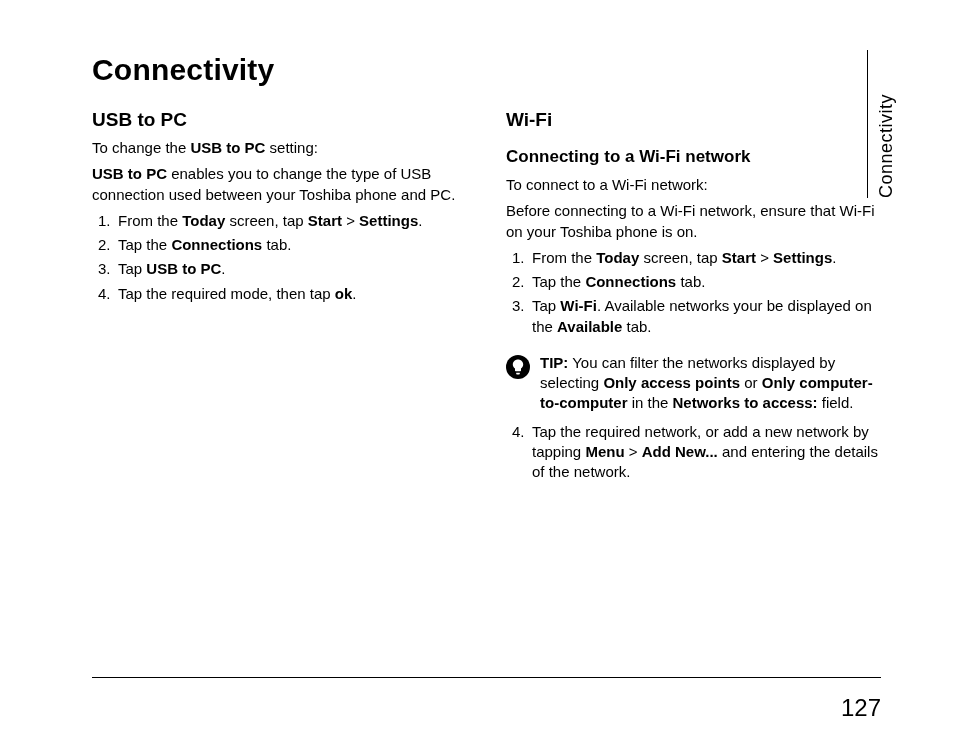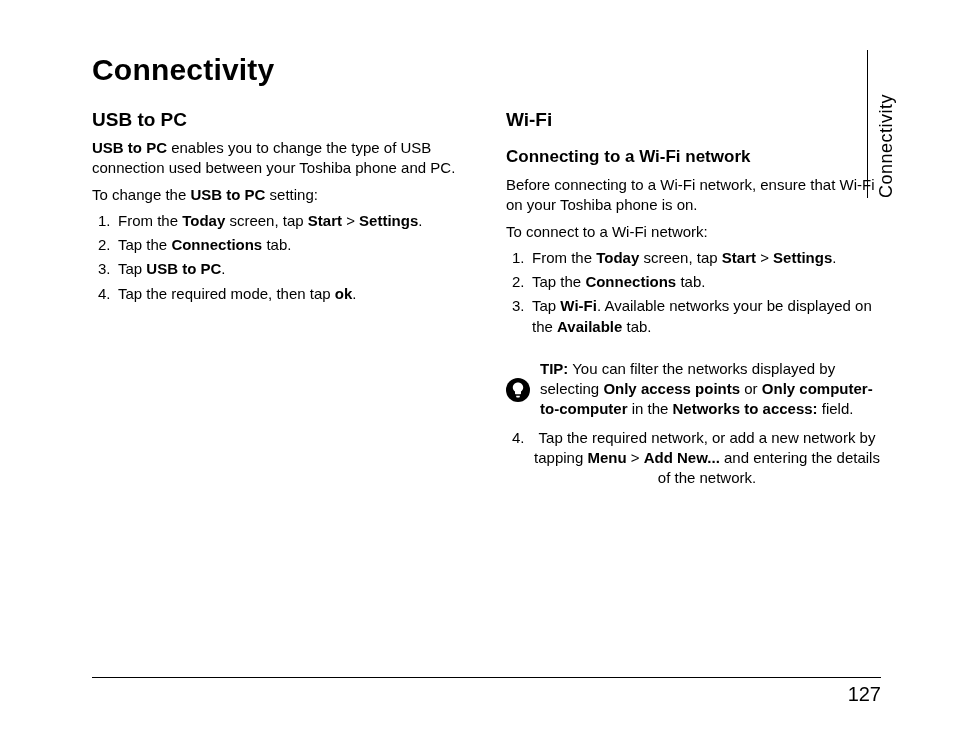--- a/index.html
+++ b/index.html
@@ -57,23 +57,23 @@
       margin-bottom: 4px;
     }
     ol.steps > li::before {
       content: counter(step) ".";
       position: absolute;
       left: 6px;
       top: 0;
     }
     .tip {
       display: flex;
-      align-items: center;
+      align-items: flex-start;
       gap: 10px;
-      margin: 22px 0 8px 0;
+      margin: 16px 0 8px 0;
       padding-left: 0;
     }
     .tip-icon {
       flex: 0 0 24px;
       width: 24px;
       height: 24px;
       margin-top: 2px;
     }
     .tip-text { flex: 1; }
     .side-label {
@@ -95,42 +95,42 @@
     .footer-rule {
       position: absolute;
       left: 92px;
       right: 73px;
       bottom: 60px;
       border-top: 1px solid #000;
     }
     .page-num {
       position: absolute;
       right: 73px;
-      bottom: 30px;
-      font-size: 20px;
+      bottom: 14px;
+      font-size: 24px;
     }
     b { font-weight: bold; }
   </style>
 </head>
 <body>
 
 <div class="page">
   <h1 class="title">Connectivity</h1>
 
   <div class="columns">
 
     <div class="col">
       <div class="h2">USB to PC</div>
 
       <p class="para">
-        <b>USB to PC</b><span> enables you to change the type of USB connection used between your Toshiba phone and PC.</span>
+        <span>To change the </span><b>USB to PC</b><span> setting:</span>
       </p>
 
       <p class="para">
-        <span>To change the </span><b>USB to PC</b><span> setting:</span>
+        <b>USB to PC</b><span> enables you to change the type of USB connection used between your Toshiba phone and PC.</span>
       </p>
 
       <ol class="steps">
         <li>
           <span>From the </span><b>Today</b><span> screen, tap </span><b>Start</b><span> &gt; </span><b>Settings</b><span>.</span>
         </li>
         <li>
           <span>Tap the </span><b>Connections</b><span> tab.</span>
         </li>
         <li>
@@ -141,22 +141,22 @@
         </li>
       </ol>
     </div>
 
     <div class="col">
       <div class="h2">Wi-Fi</div>
 
 
       <div class="h3">Connecting to a Wi-Fi network</div>
 
+      <p class="para">To connect to a Wi-Fi network:</p>
       <p class="para">Before connecting to a Wi-Fi network, ensure that Wi-Fi on your Toshiba phone is on.</p>
-      <p class="para">To connect to a Wi-Fi network:</p>
 
       <ol class="steps">
         <li>
           <span>From the </span><b>Today</b><span> screen, tap </span><b>Start</b><span> &gt; </span><b>Settings</b><span>.</span>
         </li>
         <li>
           <span>Tap the </span><b>Connections</b><span> tab.</span>
         </li>
         <li>
           <span>Tap </span><b>Wi-Fi</b><span>. Available networks your be displayed on the </span><b>Available</b><span> tab.</span>
@@ -166,21 +166,21 @@
       <div class="tip">
         <svg class="tip-icon" viewBox="0 0 24 24">
           <circle cx="12" cy="12" r="12" fill="#000"></circle>
           <path d="M12 4.5c-2.9 0-5.2 2.2-5.2 5 0 1.7.9 3.2 2.2 4.1v1.9c0 .4.3.7.7.7h4.6c.4 0 .7-.3.7-.7v-1.9c1.3-.9 2.2-2.4 2.2-4.1 0-2.8-2.3-5-5.2-5zm-1.8 13.2h3.6v1c0 .4-.3.8-.8.8h-2c-.5 0-.8-.4-.8-.8v-1z" fill="#fff"></path>
         </svg>
         <div class="tip-text">
           <b>TIP:</b><span> You can filter the networks displayed by selecting </span><b>Only access points</b><span> or </span><b>Only computer-to-computer</b><span> in the </span><b>Networks to access:</b><span> field.</span>
         </div>
       </div>
 
-      <ol class="steps" start="4" style="counter-reset: step 3; text-align: center;">
+      <ol class="steps" start="4" style="counter-reset: step 3;">
         <li>
           <span>Tap the required network, or add a new network by tapping </span><b>Menu</b><span> &gt; </span><b>Add New...</b><span> and entering the details of the network.</span>
         </li>
       </ol>
 
     </div>
   </div>
 </div>
 
 <div class="side-label">

